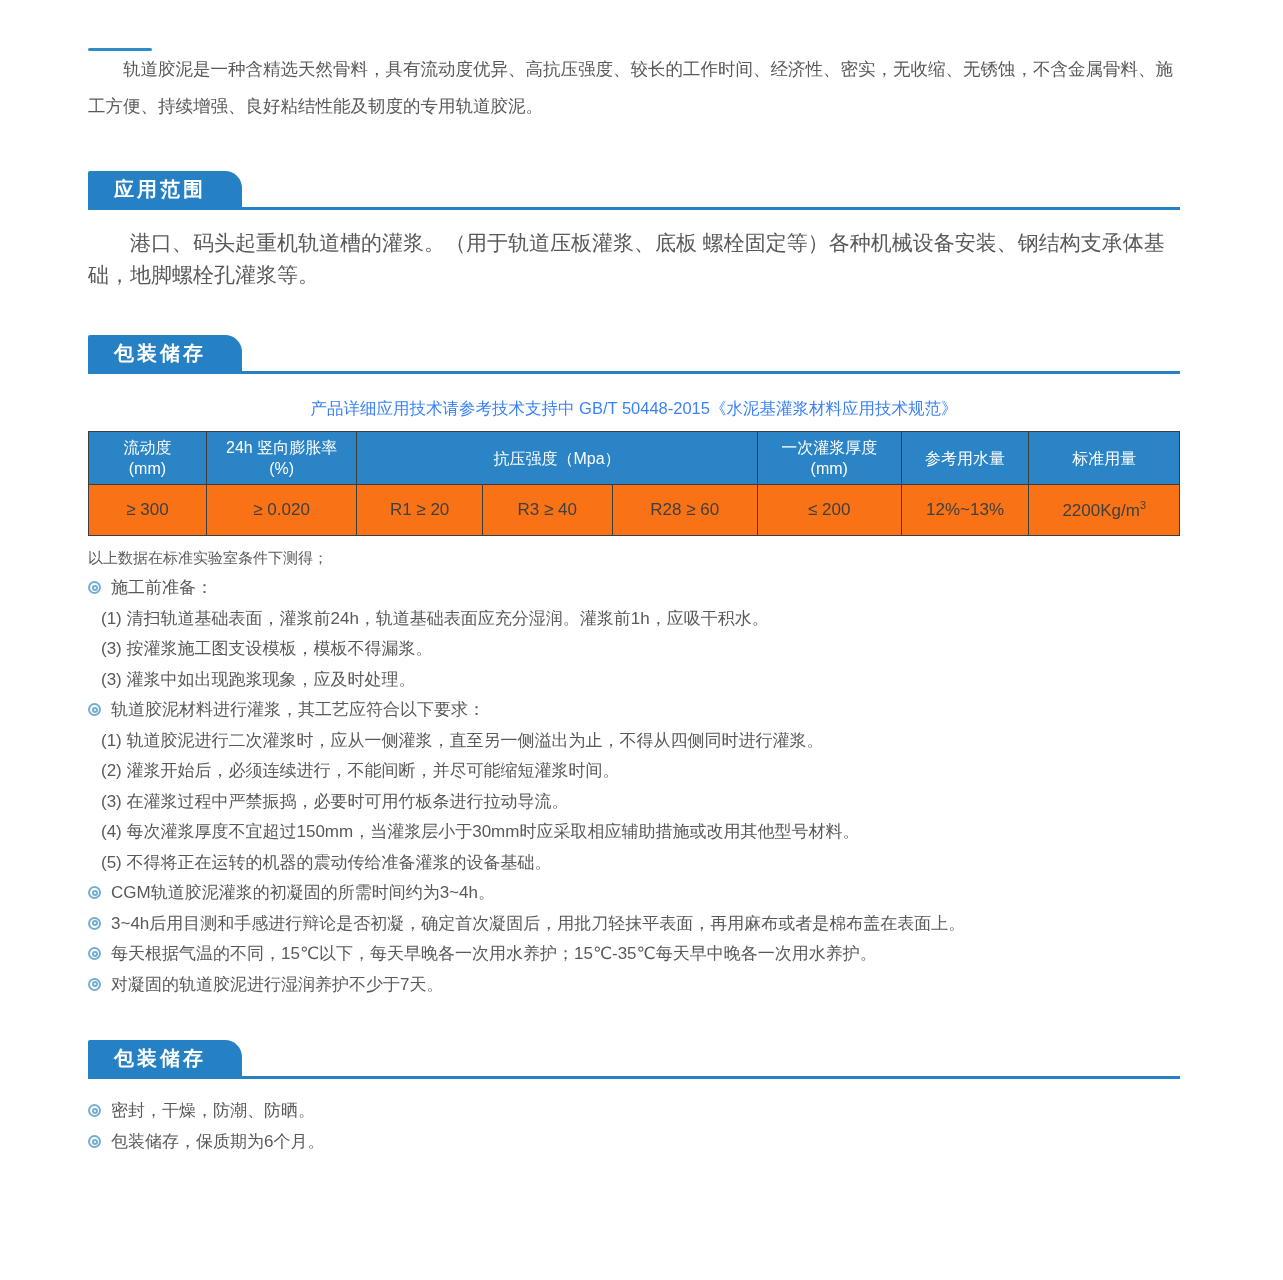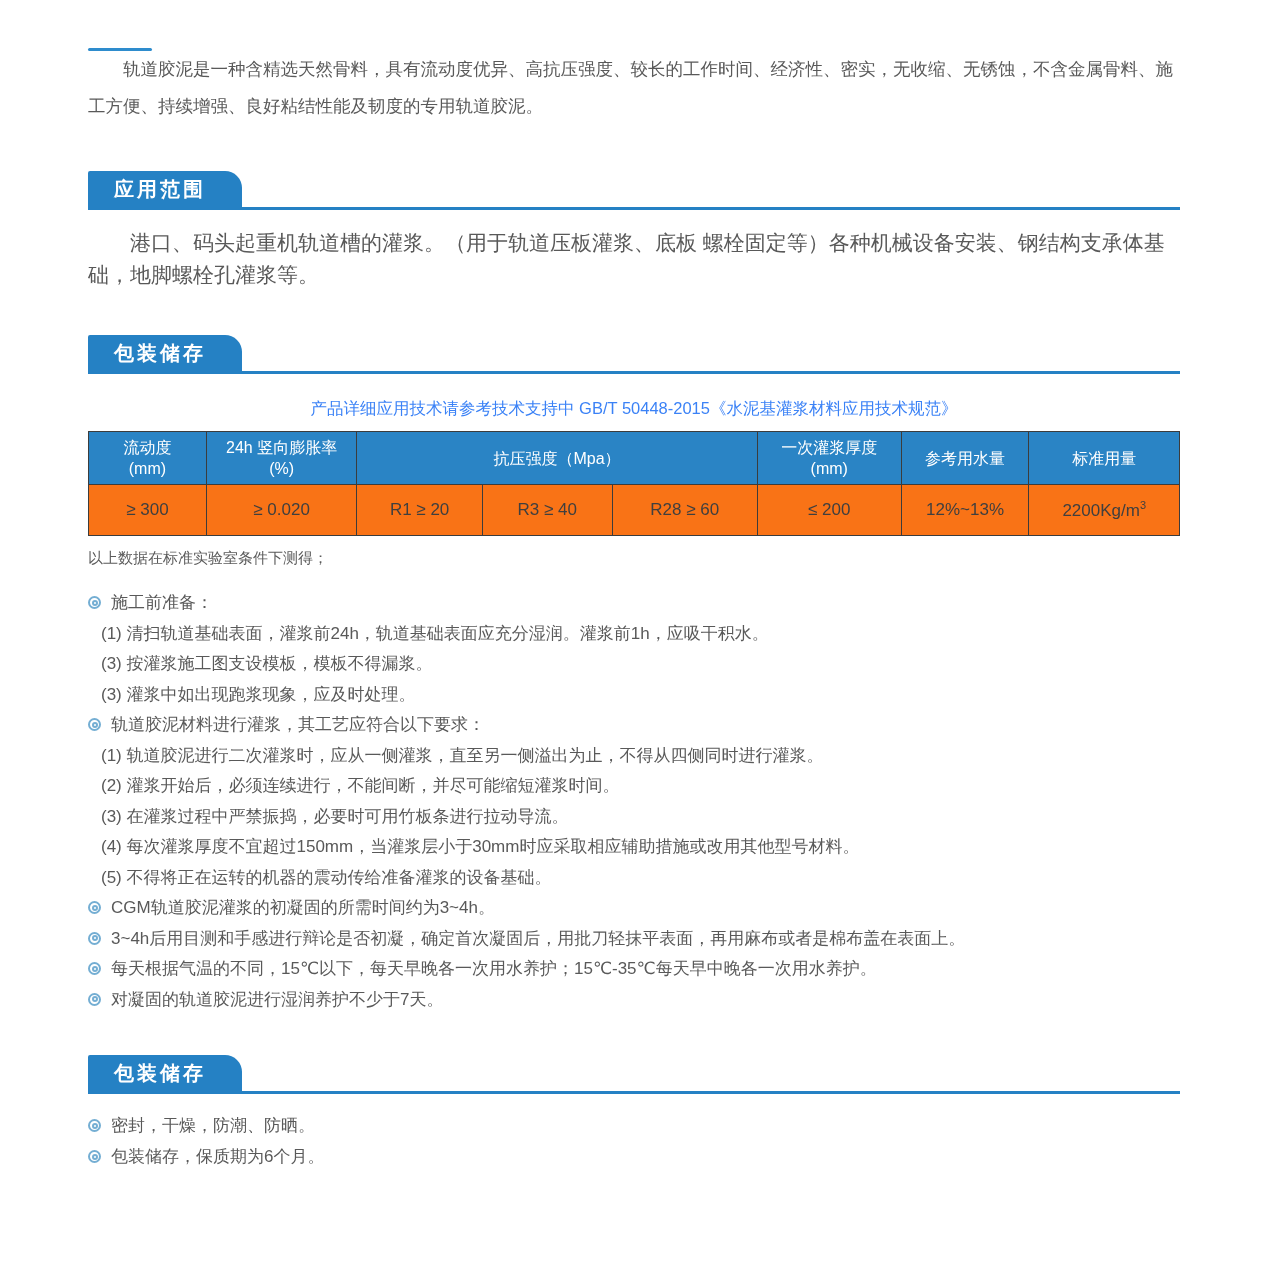--- a/index.html
+++ b/index.html
@@ -37,21 +37,21 @@
   table.spec{width:100%;border-collapse:collapse;margin-top:11px;text-align:center;table-layout:fixed;}
   table.spec th,table.spec td{border:1px solid #3c3c3c;padding:0;}
   table.spec th{
     background:#2a84c5;color:#ffffff;font-weight:normal;font-size:16px;line-height:21px;height:52px;
   }
   table.spec td{height:50px;font-size:17px;color:#3f3f3f;background:#f97316;}
   table.spec sup{font-size:11px;}
   .footnote{margin-top:13px;font-size:15px;color:#5a5a5a;}
 
   
-  .proc-list{margin-top:20px;}
+  .proc-list{margin-top:5px;}
   .li{line-height:30.5px;font-size:17px;color:#595959;white-space:nowrap;}
   .li .blt{
     display:inline-block;width:9px;height:9px;border:2px solid #74aed3;border-radius:50%;
     position:relative;margin-right:10px;vertical-align:-1px;
   }
   .li .blt::after{
     content:"";position:absolute;left:1.5px;top:1.5px;width:2px;height:2px;
     border:2px solid #74aed3;border-radius:50%;
   }
   .li.numbered{padding-left:13px;}

